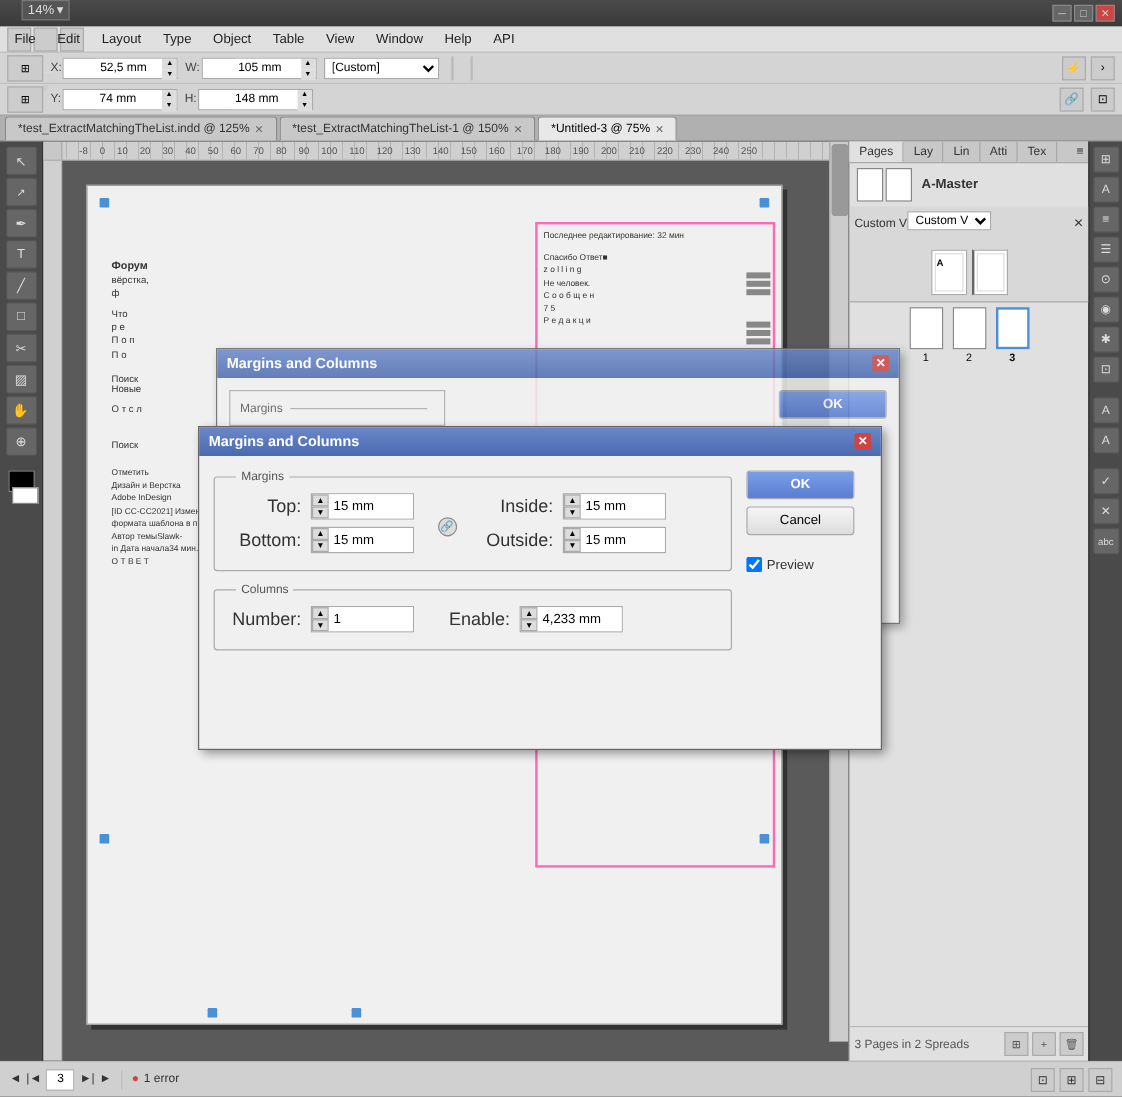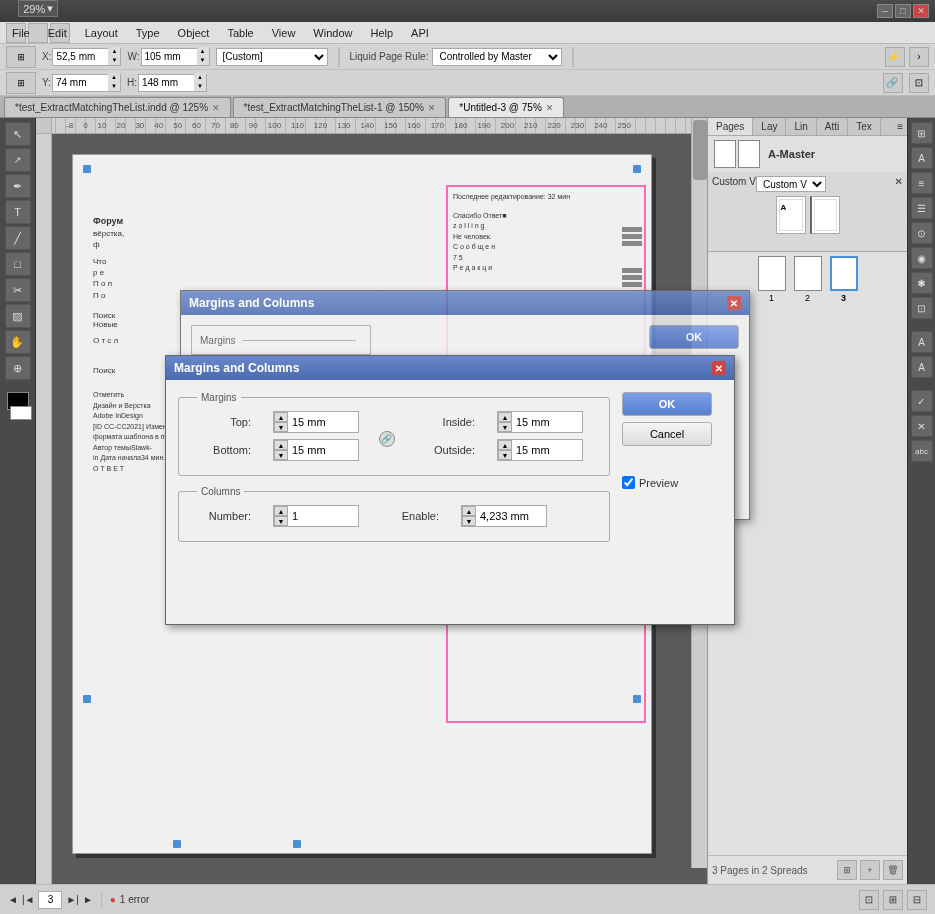--- a/index.html
+++ b/index.html
@@ -71,21 +71,21 @@
       color: #222;
       cursor: pointer;
       border-radius: 2px;
     }
     .toolbar-dropdown {
       height: 18px;
       border: 1px solid #aaa;
       background: #fff;
       font-size: 10px;
       padding: 0 2px;
-      width: 112px;
+      width: 96px;
     }
     .toolbar-icon-btn {
       width: 20px; height: 20px;
       background: #ccc;
       border: 1px solid #aaa;
       display: flex; align-items: center; justify-content: center;
       font-size: 10px;
       cursor: pointer;
     }
 
@@ -341,29 +341,28 @@
     }
     .field-row {
       display: flex;
       align-items: center;
       gap: 8px;
       margin-bottom: 6px;
     }
     .field-label {
       width: 60px;
       text-align: right;
-      font-size: 11px;
+      font-size: 15px;
       color: #333;
     }
     .spin-input {
       display: flex;
       align-items: flex-end;
       border: 1px solid #aaa;
       background: #fff;
-      margin-left: 14px;
     }
     .spin-input input {
       width: 70px; height: 20px;
       border: none;
       padding: 0 4px;
       font-size: 11px;
       outline: none;
     }
     .spin-btns {
       display: flex;
@@ -494,24 +493,25 @@
       align-items: center;
       padding: 0 6px;
       gap: 6px;
     }
 
     .spinner-group {
       display: flex; align-items: center; gap: 1px;
     }
     .spinner-label { font-size: 10px; color: #444; }
     .spinner-wrap {
-      display: flex; align-items: flex-end;
+      display: flex; align-items: flex-start;
       border: 1px solid #aaa;
       background: #fff;
       height: 18px;
+      padding-left: 27px;
     }
     .spinner-wrap input {
       width: 55px; height: 16px;
       border: none; outline: none;
       font-size: 10px;
       padding: 0 3px;
     }
     .spinner-arrows {
       display: flex; flex-direction: column;
     }
@@ -546,23 +546,23 @@
 
     
     .custom-panel {
       height: 80px;
       background: #d8d8d8;
       border-bottom: 1px solid #aaa;
       position: relative;
       padding: 4px;
     }
     .custom-panel-header {
-      display: flex; align-items: flex-start;
+      display: flex; align-items: flex-end;
       font-size: 10px; color: #333;
-      margin-bottom: 4px;
+      margin-bottom: 16px;
     }
     .custom-panel-dropdown {
       font-size: 10px; border: 1px solid #aaa;
       background: #fff; padding: 0 2px;
       height: 16px;
     }
 
     .a-master-label {
       font-size: 11px;
       color: #333;
@@ -570,21 +570,21 @@
     }
   </style>
 </head>
 <body>
 
 <div class="title-bar">
   <div class="title-bar-left">
     <div class="id-logo">Id</div>
     <div class="browser-icon" style="font-size:8px;">Br</div>
     <div class="zoom-control">
-      <span>29%</span>
+      <span>14%</span>
       <span>▾</span>
     </div>
     <div style="display:flex;gap:2px;">
       <div class="toolbar-icon-btn">⊞</div>
       <div class="toolbar-icon-btn">≡</div>
       <div class="toolbar-icon-btn">⊟</div>
     </div>
     <span class="file-name">test_ws</span>
     <span style="color:#ccc;">▾</span>
   </div>
@@ -629,26 +629,20 @@
         <button class="s-dn">▼</button>
       </div>
     </div>
   </div>
   <div class="spinner-group">
     <select class="toolbar-dropdown">
       <option>[Custom]</option>
     </select>
   </div>
   <div style="width:2px;height:20px;background:#bbb;margin:0 4px;"></div>
-  <div class="liquid-rule-row">
-    <span class="spinner-label">Liquid Page Rule:</span>
-    <select class="liquid-dropdown">
-      <option>Controlled by Master</option>
-    </select>
-  </div>
   <div style="width:2px;height:20px;background:#bbb;margin:0 4px;"></div>
   <div style="margin-left:auto;display:flex;align-items:center;gap:4px;">
     <div class="toolbar-icon-btn">⚡</div>
     <div class="toolbar-icon-btn">›</div>
   </div>
 </div>
 
 <div class="row2 top-toolbar-combined">
   <div class="toolbar-icon-btn" style="width:30px;height:22px;font-size:9px;">⊞</div>
   <div class="spinner-group">
@@ -1035,21 +1029,21 @@
               </div>
             </div>
           </div>
         </fieldset>
 
       </div>
 
       <div class="dialog-right">
         <button class="dialog-btn ok-btn">OK</button>
         <button class="dialog-btn">Cancel</button>
-        <div class="checkbox-row" style="margin-top:20px;">
+        <div class="checkbox-row" style="margin-top:8px;">
           <input type="checkbox" checked="" style="">
           <label>Preview</label>
         </div>
       </div>
     </div>
   </div>
 
 </div>
 
 </body></html>

